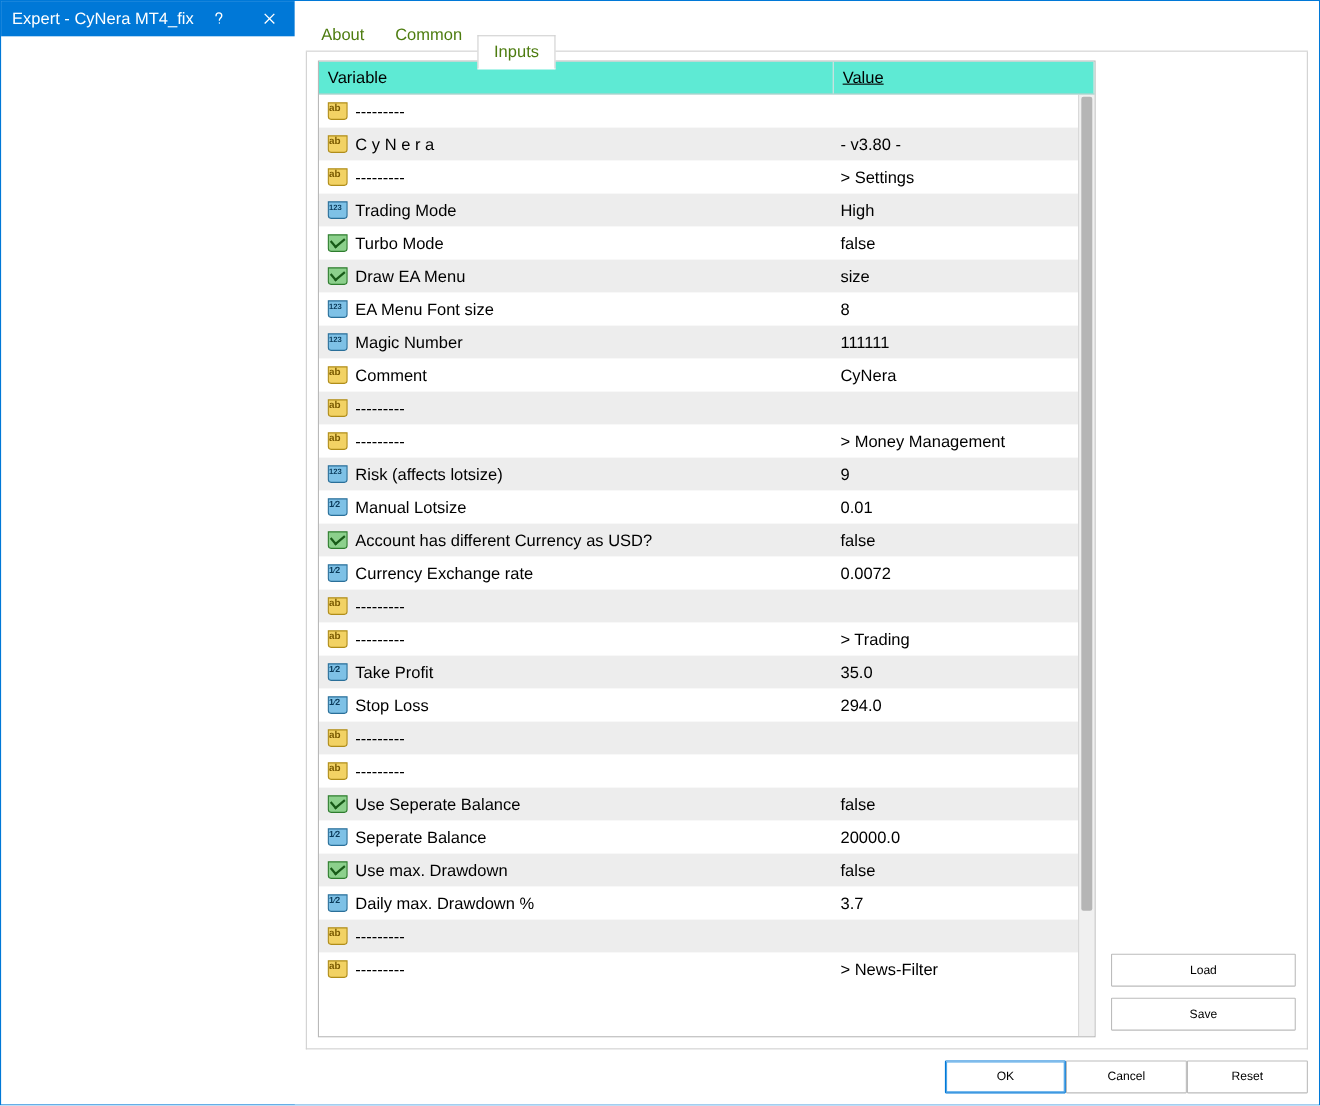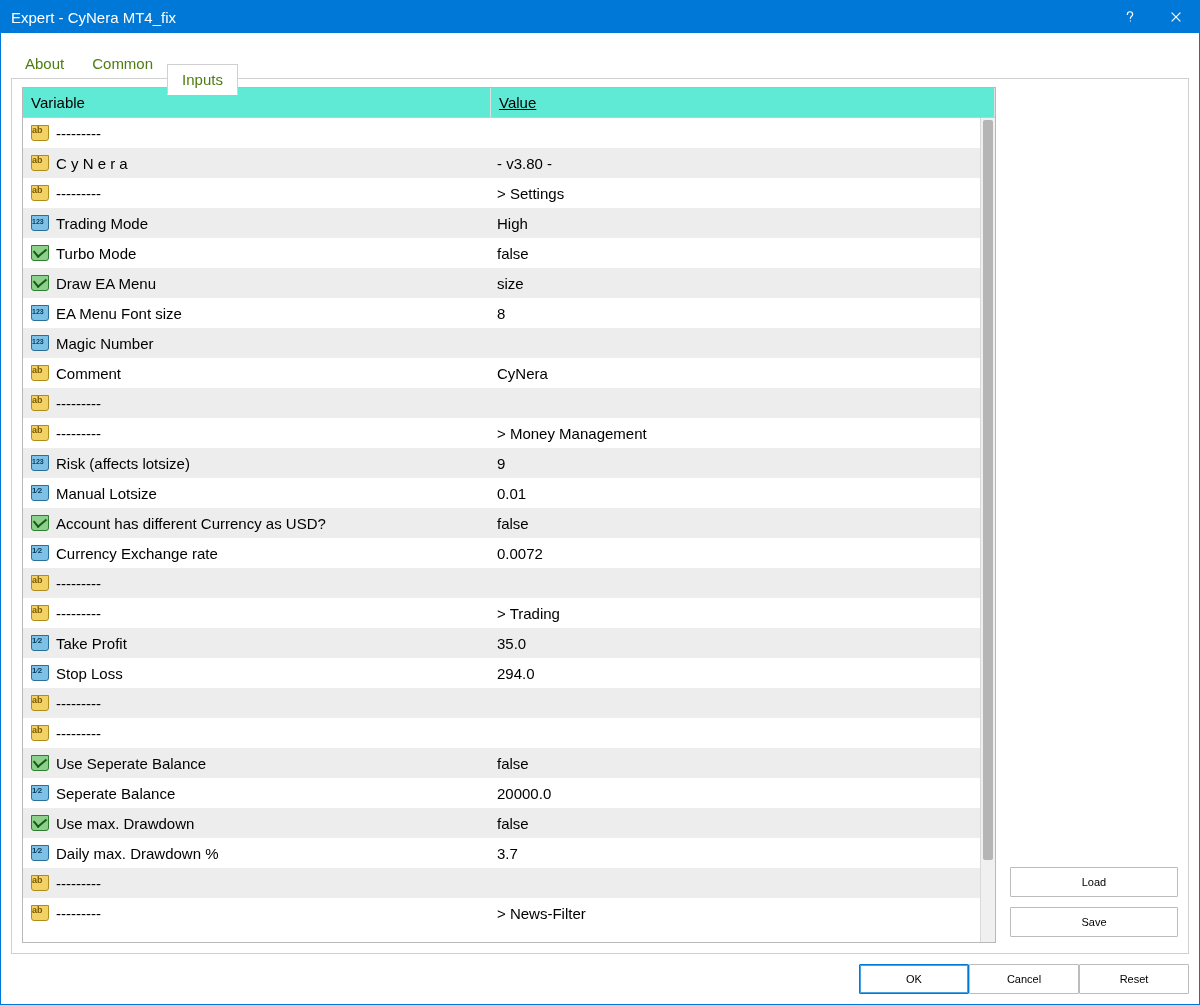--- a/index.html
+++ b/index.html
@@ -1,17 +1,17 @@
 <!DOCTYPE html>
 <html><head>
 <meta charset="utf-8">
 <style>
   * { box-sizing: border-box; margin: 0; padding: 0; }
   html, body { width: 1200px; height: 1005px; font-family: "Segoe UI", Tahoma, sans-serif; font-size: 15px; overflow: hidden; background: #fff; }
-  .window { width: 1200px; height: 1005px; display: flex; flex-direction: column; border: 1px solid #0078d7; }
+  .window { width: 1200px; height: 1005px; display: flex; border: 1px solid #0078d7; }
   .titlebar { height: 32px; background: #0078d7; color: #fff; display: flex; align-items: center; padding: 0 0 0 10px; }
   .titlebar .title { flex: 1; font-size: 15px; }
   .titlebtn { width: 46px; height: 32px; display: flex; align-items: center; justify-content: center; color: #fff; }
   .titlebtn svg { width: 14px; height: 14px; stroke: #fff; fill: none; stroke-width: 1.4; }
   .client { flex: 1; background: #fff; padding: 14px 10px 10px 10px; display: flex; flex-direction: column; }
   .tabs { display: flex; align-items: flex-end; border-bottom: 1px solid #d0d0d0; margin-bottom: 0; }
   .tab { padding: 6px 14px 6px 14px; font-size: 15px; color: #4d7c0f; cursor: default; }
   .tab.active { border: 1px solid #d0d0d0; border-bottom: 1px solid #fff; background: #fff; position: relative; top: 17px; }
   .tabbody { flex: 1; border: 1px solid #d0d0d0; border-top: none; padding: 8px 10px 10px 10px; display: flex; gap: 14px; overflow: hidden; }
   .tablewrap { flex: 1; border: 1px solid #b9b9b9; display: flex; flex-direction: column; overflow: hidden; }
@@ -126,20 +126,21 @@
                   <span class="ico int"></span>
                   <span> EA Menu Font size</span>
                 </div>
                 <div class="cell val">8</div>
               </div>
               <div class="row">
                 <div class="cell var">
                   <span class="ico int"></span>
                   <span> Magic Number</span>
                 </div>
+                <div class="cell val">111111</div>
               </div>
               <div class="row">
                 <div class="cell var">
                   <span class="ico str"></span>
                   <span> Comment</span>
                 </div>
                 <div class="cell val">CyNera</div>
               </div>
               <div class="row">
                 <div class="cell var">

